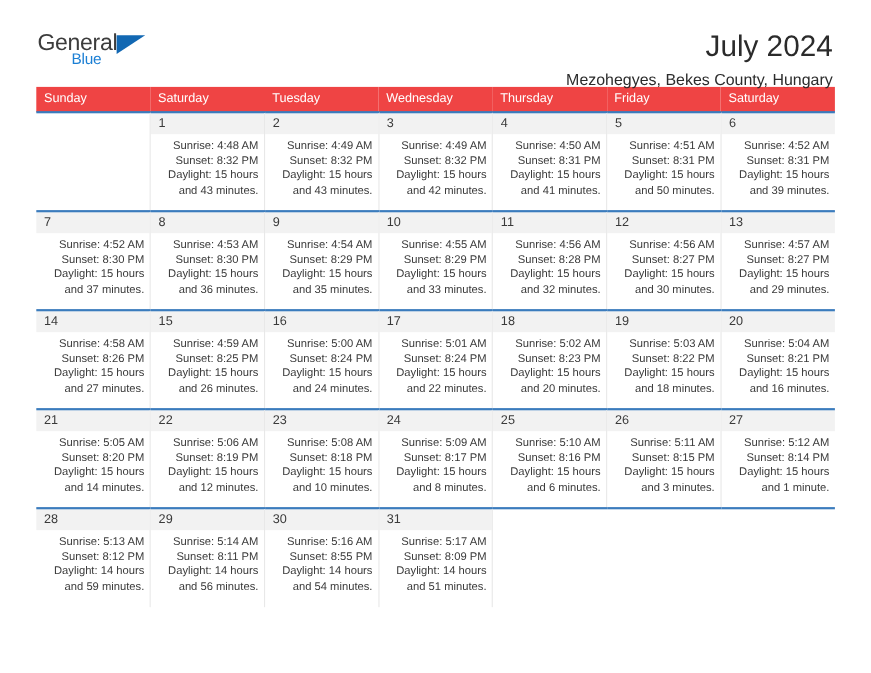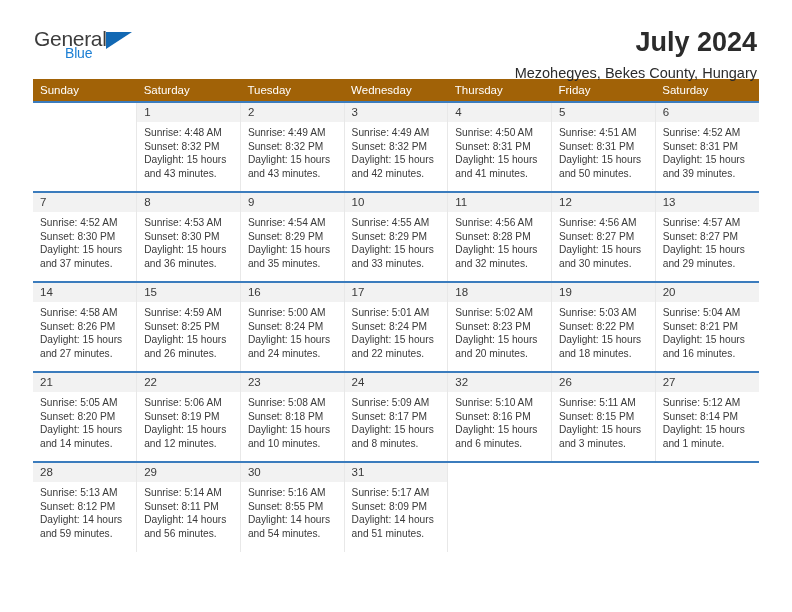--- a/index.html
+++ b/index.html
@@ -62,42 +62,42 @@
   }
 
   .title-block {
     text-align: right;
     padding-right: 2px;
   }
   .cal-title {
     font-size: 27px;
     color: #2b2b2b;
     line-height: 30px;
-    font-weight: bold;
+    font-weight: normal;
     white-space: nowrap;
   }
   .cal-subtitle {
     font-size: 14.5px;
     color: #2b2b2b;
     line-height: 17px;
     margin-top: 8px;
     white-space: nowrap;
   }
 
   
   .calendar {
     width: 726px;
     margin-top: 7px;
     border-collapse: collapse;
     table-layout: fixed;
   }
   .calendar col { width: 103.71px; }
 
   thead th {
-    background: #a16207;
+    background: #ef4444;
     color: #ffffff;
     font-size: 11.5px;
     font-weight: normal;
     text-align: left;
     padding: 5px 0 5px 7px;
     height: 22px;
     border: none;
     margin-top: 12px;
   }
 
@@ -124,20 +124,21 @@
     height: 19px;
     line-height: 13px;
   }
   .day.empty .daynum { background: transparent; }
 
   .info {
     padding: 4px 5px 0 7px;
     font-size: 10.2px;
     line-height: 13.6px;
     color: #3a3a3a;
+    text-align: right;
   }
   .info div { white-space: nowrap; }
 </style>
 </head>
 <body>
 
 <div class="page">
 
   <div class="header">
 
@@ -402,21 +403,21 @@
         <td class="day">
           <div class="daynum">24</div>
           <div class="info">
             <div>Sunrise: 5:09 AM</div>
             <div>Sunset: 8:17 PM</div>
             <div>Daylight: 15 hours</div>
             <div>and 8 minutes.</div>
           </div>
         </td>
         <td class="day">
-          <div class="daynum">32</div>
+          <div class="daynum">25</div>
           <div class="info">
             <div>Sunrise: 5:10 AM</div>
             <div>Sunset: 8:16 PM</div>
             <div>Daylight: 15 hours</div>
             <div>and 6 minutes.</div>
           </div>
         </td>
         <td class="day">
           <div class="daynum">26</div>
           <div class="info">

